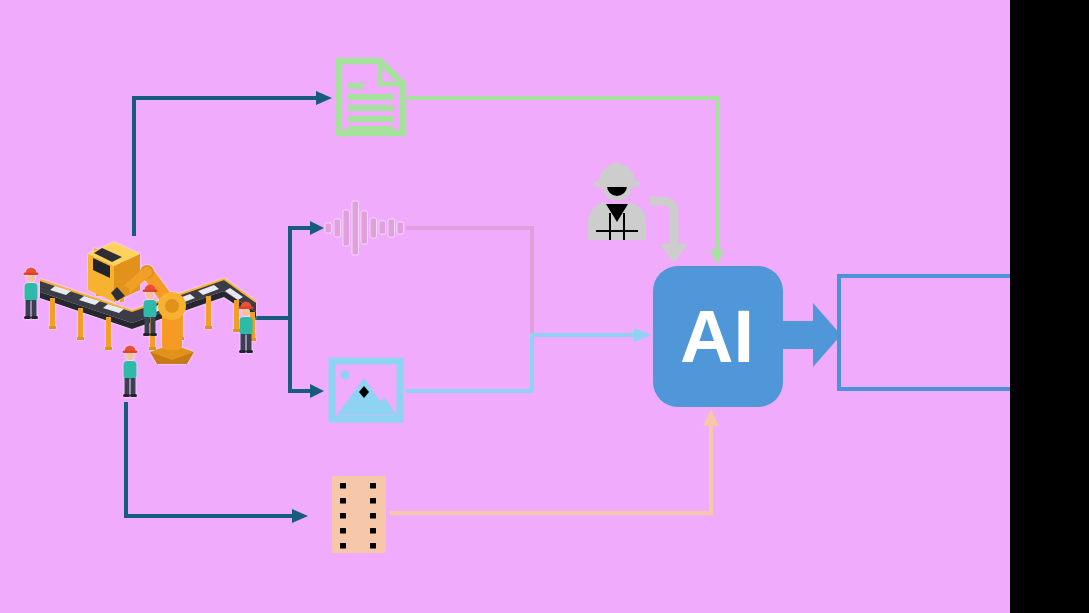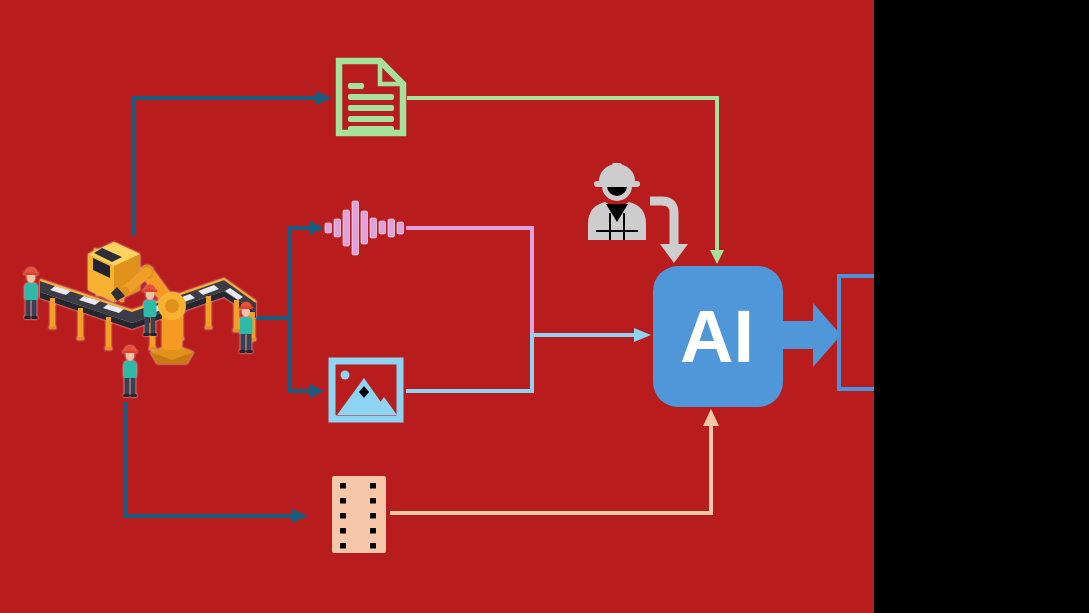--- a/index.html
+++ b/index.html
@@ -1,16 +1,16 @@
 <!DOCTYPE html>
 <html><head>
 <meta charset="utf-8">
 <style>
   html,body{margin:0;padding:0;background:#000;}
-  .canvas{position:relative;width:874px;height:613px;background:#b91c1c;overflow:hidden;}
+  .canvas{position:relative;width:1010px;height:613px;background:#f0abfc;overflow:hidden;}
   svg{display:block;}
   .conn{fill:none;stroke-width:4;}
   .thick-conn{fill:none;stroke-width:9;}
   .icon-stroke{fill:none;}
   .wfbar{stroke:#fff;stroke-width:.7;stroke-opacity:.8;}
   .ai-text{font-family:"Liberation Sans",sans-serif;font-weight:bold;font-size:74px;}
 </style>
 </head>
 <body>
 

